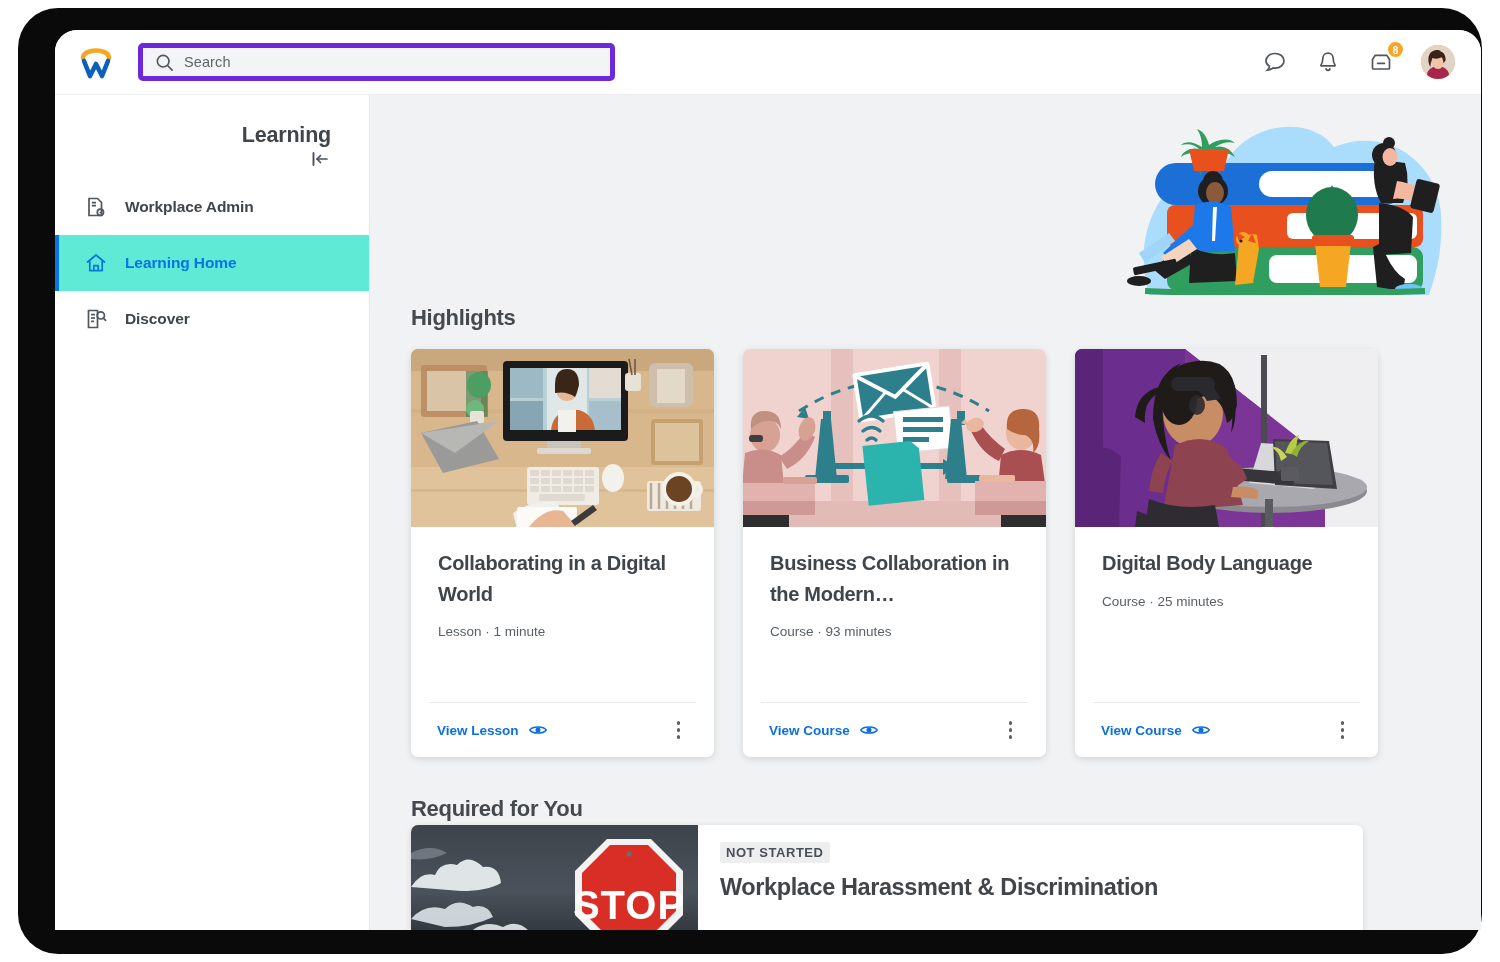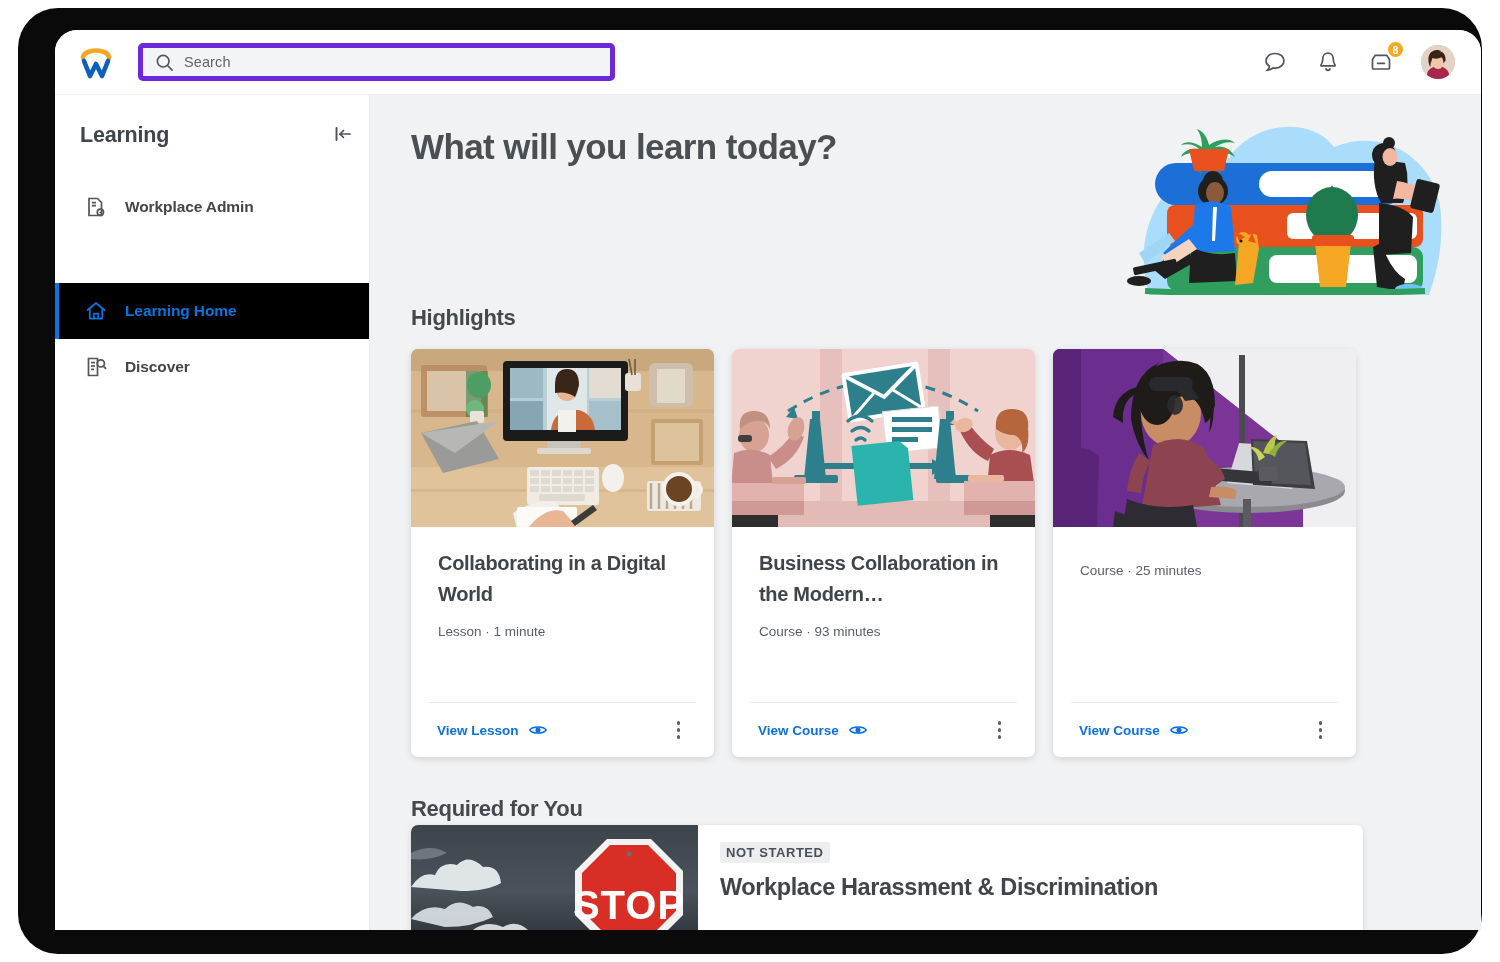--- a/index.html
+++ b/index.html
@@ -83,46 +83,46 @@
   #body-split { flex: 1; display: flex; min-height: 0; }
 
   
   #sidebar {
     width: 315px; flex: 0 0 315px;
     background: #ffffff;
     border-right: 1px solid #e6e8ea;
     padding-top: 6px;
   }
   #sidebar-header {
-    display: flex; align-items: flex-start;
-    padding: 22px 15px 0 25px;
+    display: flex; align-items: flex-end;
+    padding: 22px 38px 0 25px;
     height: 62px;
+    flex-direction: column;
   }
   #sidebar-title {
     font-size: 21.5px; font-weight: bold; color: #3f4549;
     letter-spacing: -.2px;
   }
   #collapse-btn { margin-left: auto; cursor: pointer; }
   .nav-item {
     display: flex; align-items: center;
     gap: 17px;
     height: 56px;
     padding-left: 25px;
     cursor: pointer;
     border-left: 4px solid transparent;
     color: #3f4549;
     font-size: 15.5px; font-weight: bold;
     letter-spacing: -.1px;
   }
   .nav-item .nv-ic { width: 24px; height: 24px; flex: 0 0 24px; display:block; }
   .nav-item.active {
-    background: #000000;
+    background: #5eead4;
     border-left-color: #0875e1;
     color: #0875e1;
-    margin-top: 48px;
   }
   .nav-item.active .gi { stroke: #0875e1; }
   #nav-list { margin-top: 16px; }
 
   
   #main {
     flex: 1; min-width: 0;
     background: #f1f2f3;
     overflow: hidden;
     position: relative;
@@ -141,21 +141,21 @@
   .section-title {
     font-size: 22px; font-weight: bold; color: #44494d;
     letter-spacing: -.3px;
     margin-left: 41px;
   }
   #highlights-title { margin-bottom: 18px; }
 
   
   #cards {
     display: flex;
-    gap: 18px;
+    gap: 29px;
     margin-left: 41px;
     padding-bottom: 6px;
     margin-top: 16px;
   }
   .card {
     width: 303px; flex: 0 0 303px;
     background: #ffffff;
     border-radius: 7px;
     box-shadow: 0 2px 7px rgba(0,0,0,.13);
     overflow: hidden;
@@ -321,21 +321,20 @@
             </svg>
             <span>Discover</span>
           </div>
 
         </div>
       </div>
 
       <div id="main">
 
         <div id="hero">
-          <div id="hero-title">What will you learn today?</div>
 
           <svg id="hero-art" viewBox="0 0 360 200">
             <path d="M40 200 C20 130 60 70 115 72 C135 28 200 18 225 52 C280 30 330 70 332 120 C334 158 326 182 320 200 Z" fill="#aadcfb"></path>
             <rect x="46" y="68" width="250" height="42" rx="21" fill="#1b6fd6"></rect>
             <rect x="150" y="76" width="138" height="26" rx="13" fill="#ffffff"></rect>
             <path d="M93 52 C84 46 76 46 72 50 C80 48 86 50 90 54 C82 52 74 56 72 62 C80 56 88 58 92 60 C88 66 88 74 92 80 C92 70 96 64 100 60 C104 64 110 70 110 80 C114 72 112 62 106 58 C112 56 120 58 126 62 C122 54 114 50 106 52 C112 48 120 46 126 48 C120 42 108 44 100 50 C98 42 94 36 88 34 C92 40 93 46 93 52Z" fill="#2f9e5f"></path>
             <path d="M80 54 h40 l-5 22 h-30 z" fill="#e8511e"></path>
             <rect x="58" y="110" width="256" height="42" rx="8" fill="#e8511e"></rect>
             <rect x="178" y="118" width="130" height="26" rx="6" fill="#ffffff"></rect>
             <rect x="58" y="152" width="256" height="44" rx="10" fill="#2f9e5f"></rect>
@@ -589,20 +588,21 @@
                 <path d="M74 150 q30 12 66 6 l4 22 -74 0z" fill="#2f2b33"></path>
                 <path d="M62 162 q24 10 50 8 l0 8 -52 0z" fill="#2f2b33"></path>
                 <ellipse cx="214" cy="124" rx="10" ry="6" fill="#3d3d42"></ellipse>
                 <path d="M210 104 q6-16 14-18 -4 10-2 20z" fill="#b9c948"></path>
                 <path d="M216 104 q10-14 18-12 -10 6-12 16z" fill="#8fb13a"></path>
                 <path d="M212 108 q-8-12-16-10 8 4 10 14z" fill="#c8d45a"></path>
                 <rect x="206" y="118" width="18" height="14" rx="2" fill="#5a5a60"></rect>
               </svg>
             </div>
             <div class="card-body">
+              <div class="card-title">Digital Body Language</div>
               <div class="card-meta">Course · 25 minutes</div>
             </div>
             <div class="card-footer">
               <span class="view-link">
                 <span>View Course</span>
                 <svg width="18" height="14" viewBox="0 0 22 14">
                   <path d="M1 7 C4 2, 18 2, 21 7 C18 12, 4 12, 1 7Z" fill="none" stroke="#0b6fdf" stroke-width="1.8"></path>
                   <circle cx="11" cy="7" r="3.1" fill="#0b6fdf"></circle>
                 </svg>
               </span>

